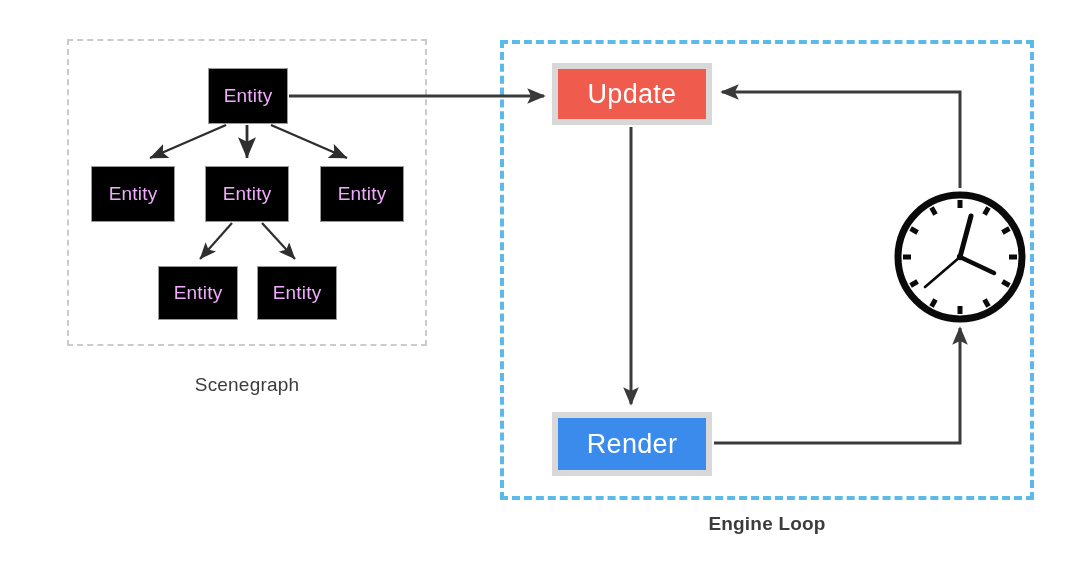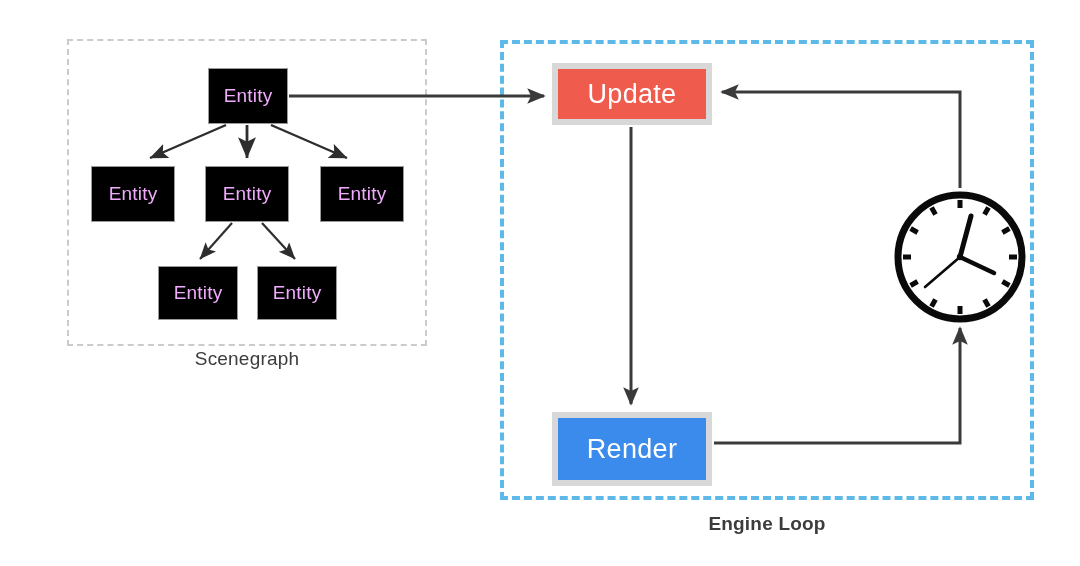--- a/index.html
+++ b/index.html
@@ -43,21 +43,21 @@
   .group-caption {
     position: absolute;
     font-size: 19px;
     color: #3c3c3c;
     letter-spacing: 0.2px;
     white-space: nowrap;
     text-align: center;
   }
   #scenegraph-caption {
     left: 67px;
-    top: 348px;
+    top: 374px;
     width: 360px;
     text-align: center;
   }
   #engineloop-caption {
     left: 500px;
     top: 513px;
     width: 534px;
     font-weight: bold;
   }
 
@@ -90,21 +90,21 @@
   #update-box {
     left: 552px;
     top: 63px;
     width: 160px;
     height: 62px;
   }
   #render-box {
     left: 552px;
     top: 412px;
     width: 160px;
-    height: 74px;
+    height: 64px;
   }
 
   
   #connectors {
     position: absolute;
     left: 0;
     top: 0;
     width: 1080px;
     height: 566px;
     pointer-events: none;

